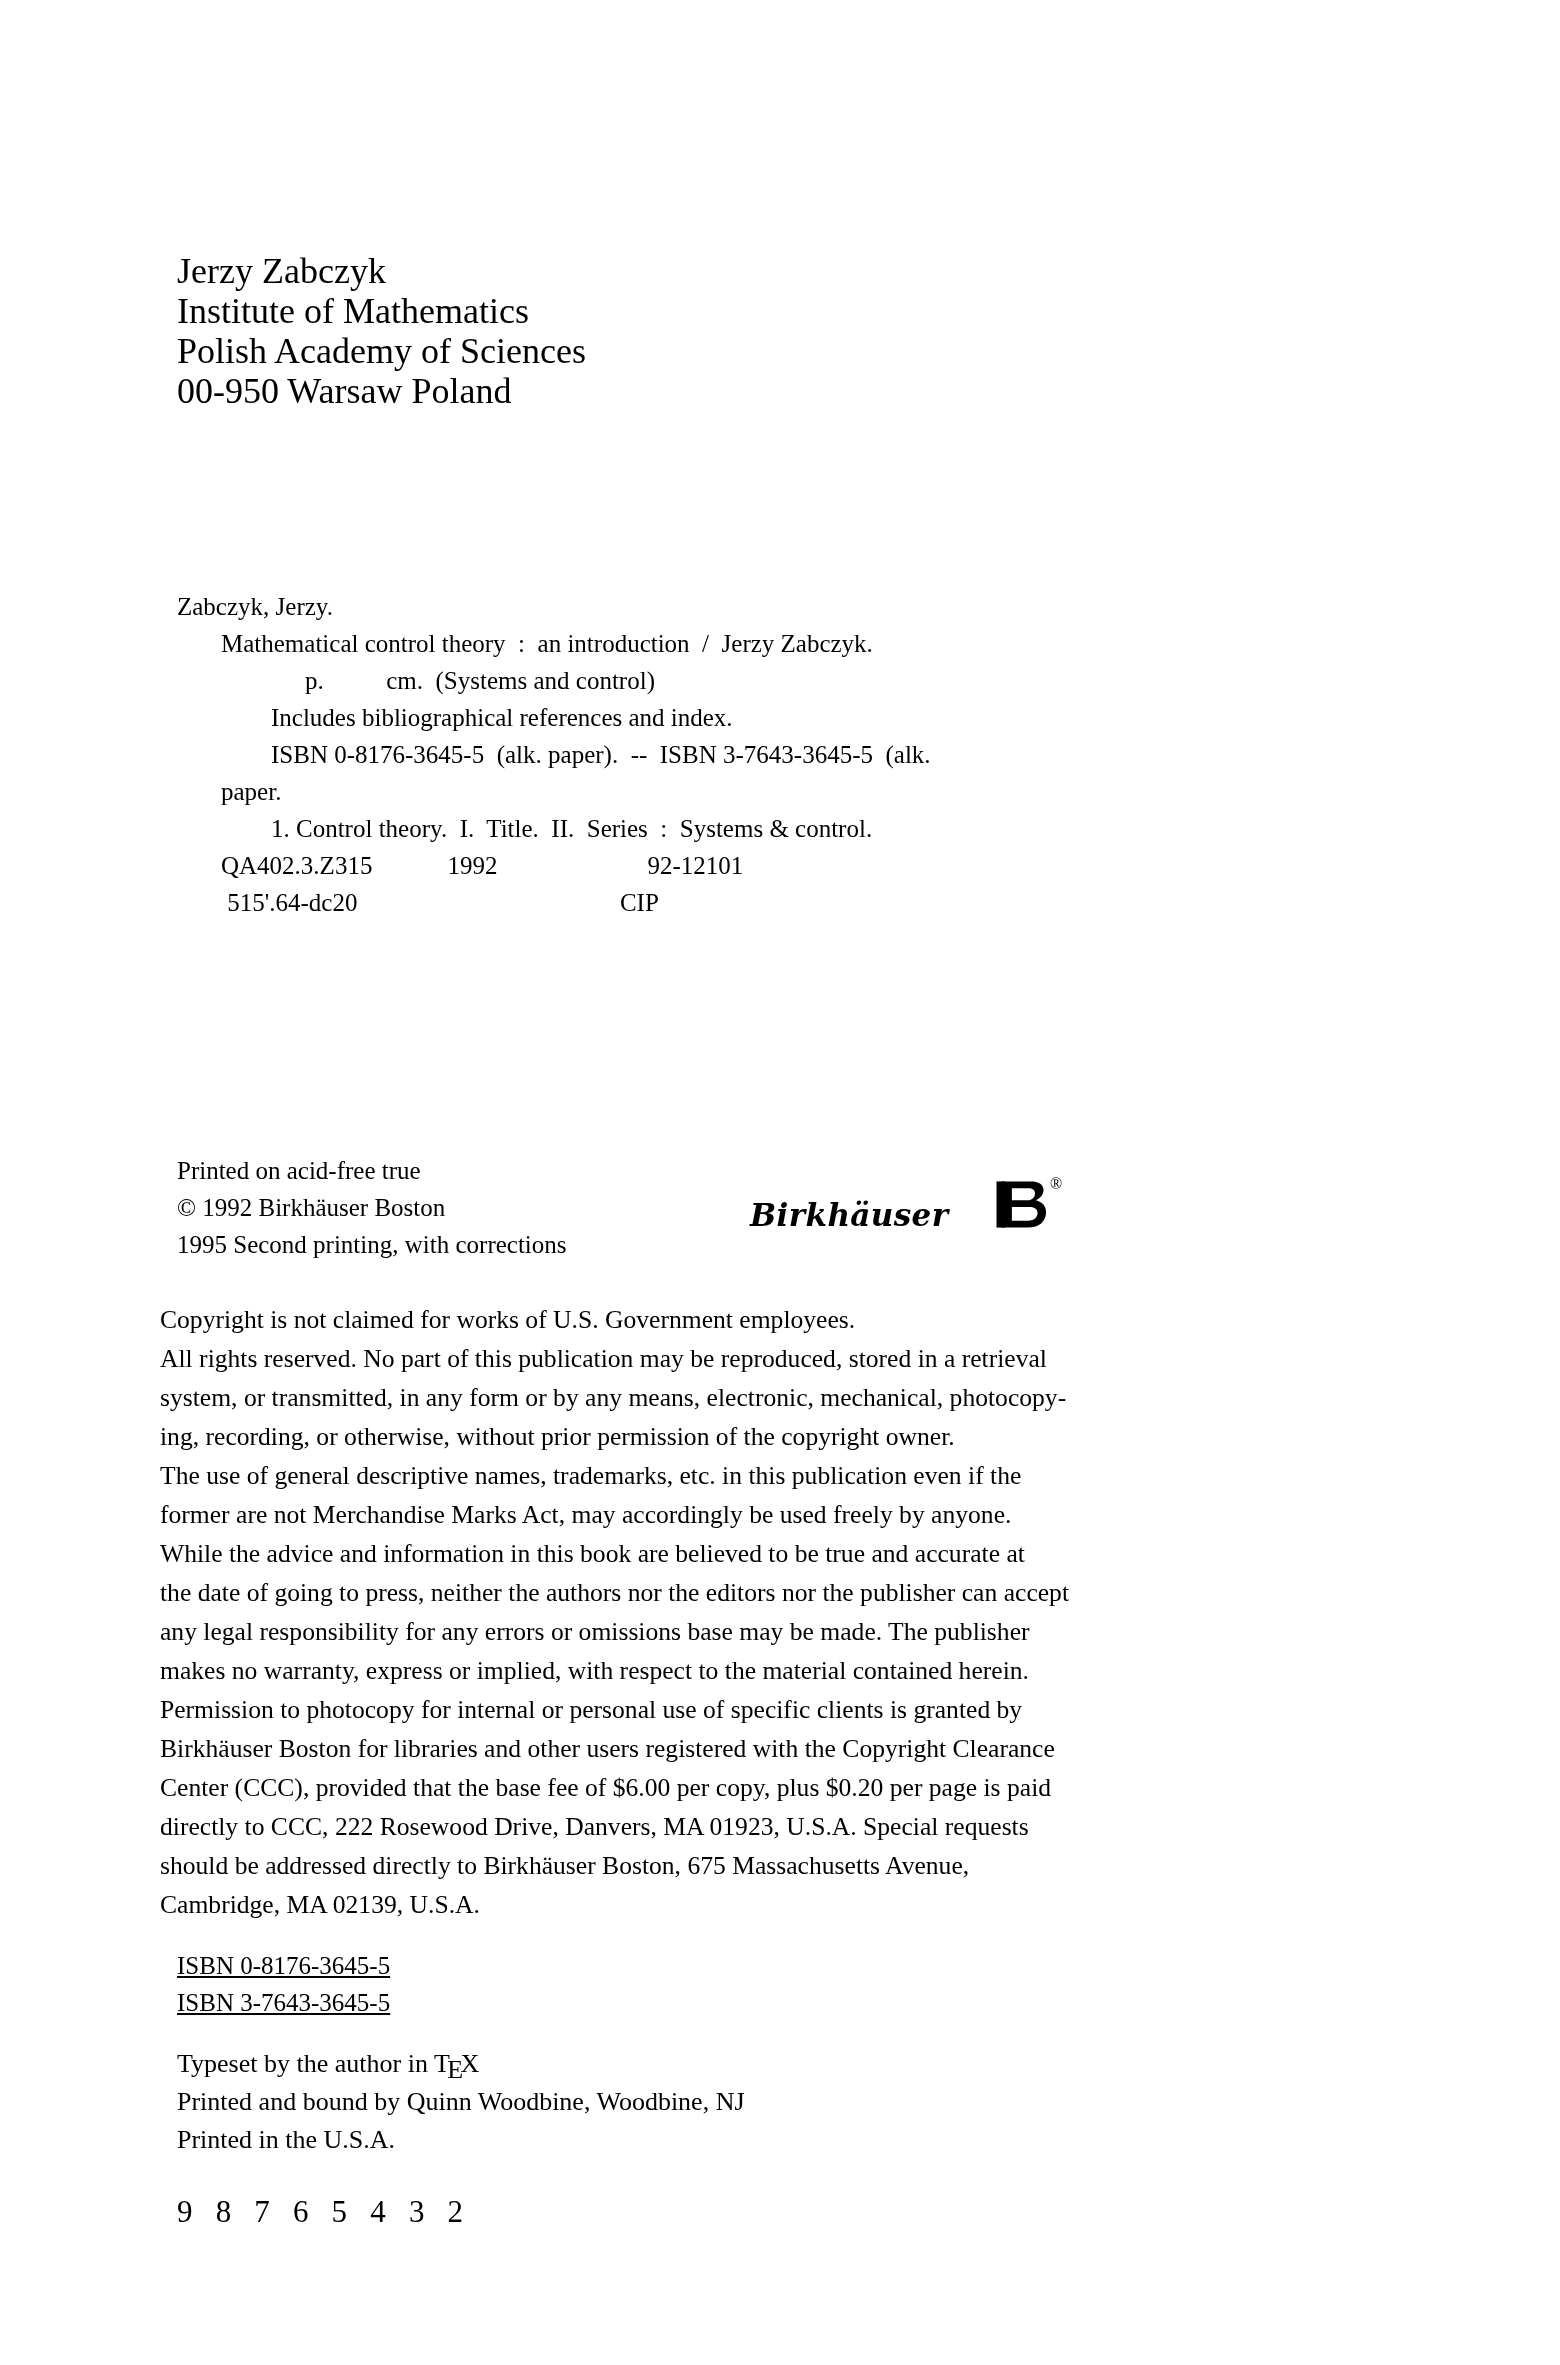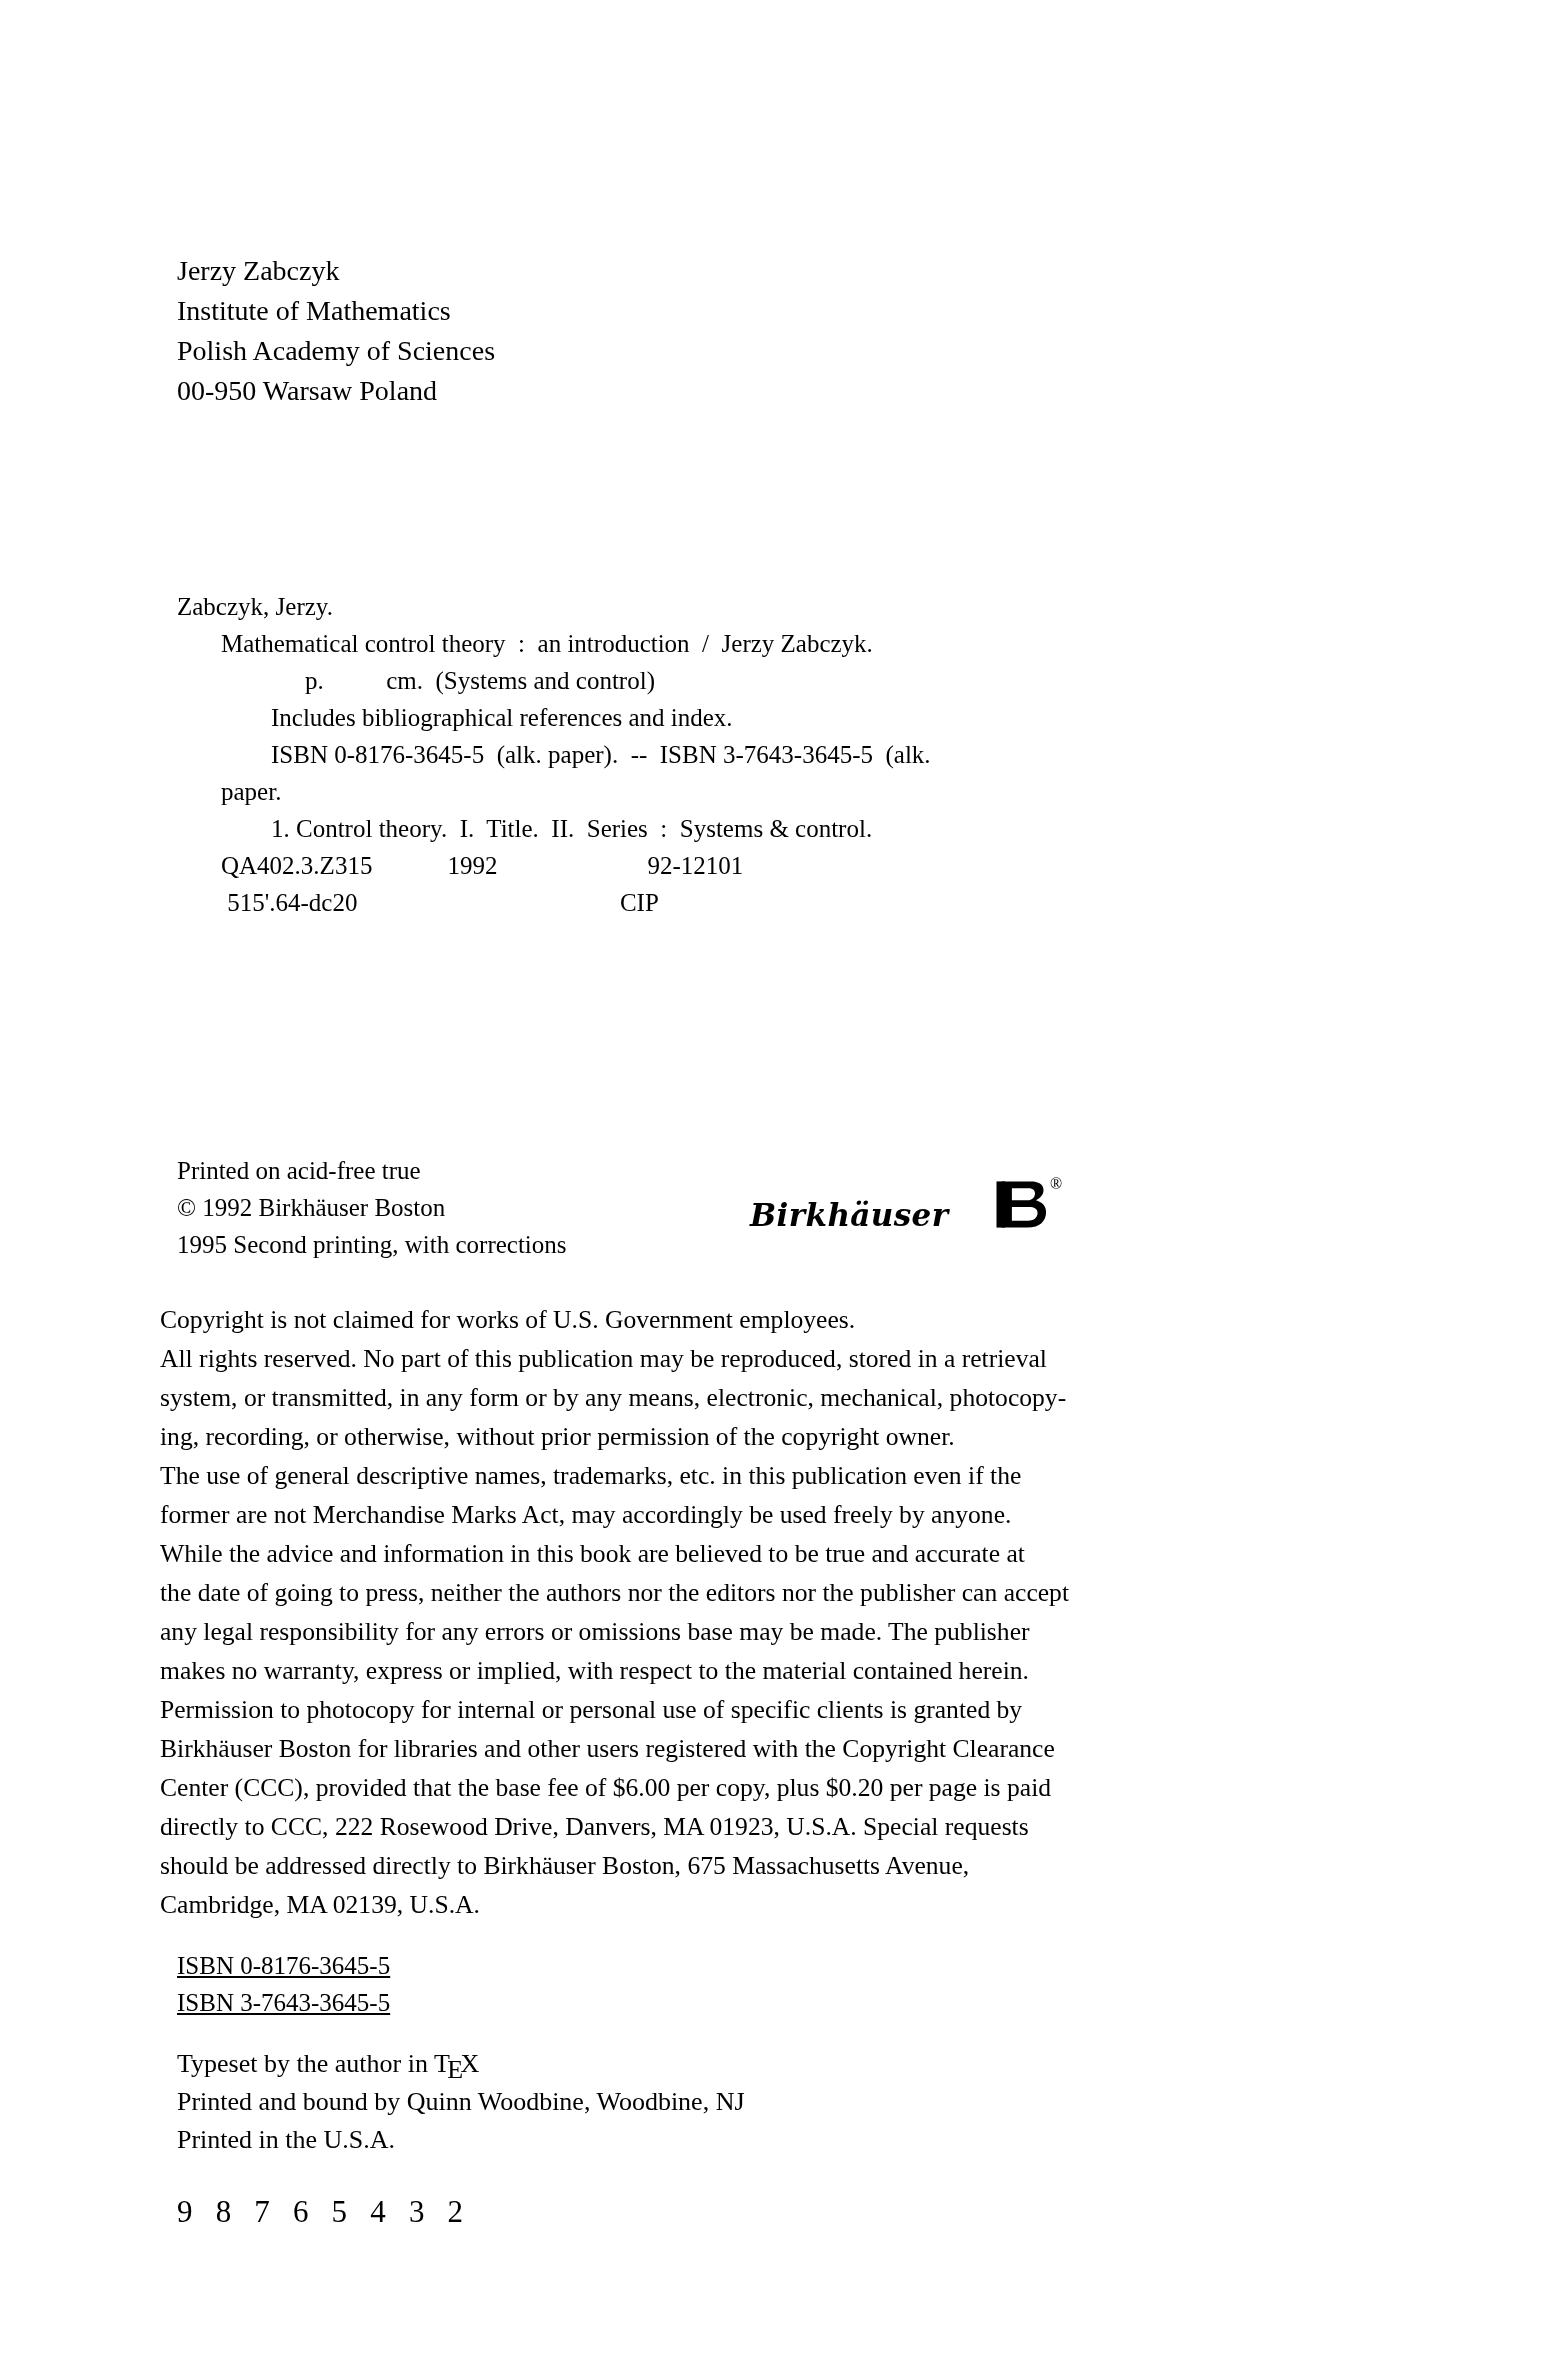--- a/index.html
+++ b/index.html
@@ -23,21 +23,21 @@
   }
   .block {
     position: absolute;
   }
 
   
   #author-block {
     left: 177px;
     top: 251px;
     width: 767px;
-    font-size: 28px;
+    font-size: 36px;
     line-height: 40px;
   }
 
   
   #loc-heading {
     left: 177px;
     top: 496px;
     font-size: 28px;
     font-weight: bold;
     letter-spacing: 0.3px;

